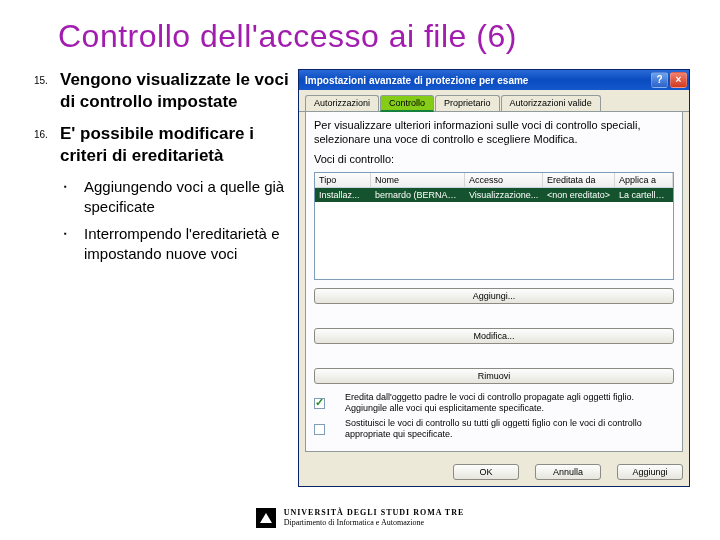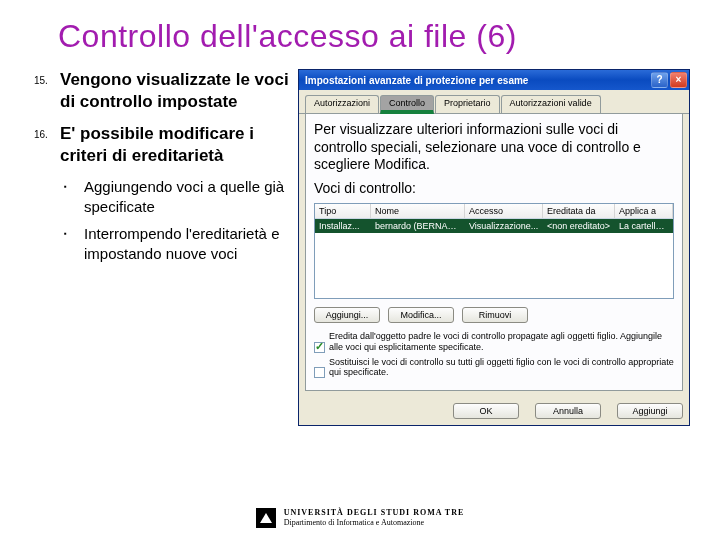--- a/index.html
+++ b/index.html
@@ -43,40 +43,40 @@
     color: #fff; font-size: 10px; line-height: 13px; text-align: center;
     font-weight: bold; cursor: pointer;
   }
   .tb-btn.close { background: linear-gradient(#f08070,#d23a1e); }
   .tabstrip { display: flex; padding: 4px 6px 0 6px; gap: 0; border-bottom: 1px solid #919b9c; position: relative; top:1px;}
   .tab {
     padding: 2px 8px; border: 1px solid #919b9c; border-bottom: none;
     background: #ece9d8; border-radius: 3px 3px 0 0; font-size: 9px;
     margin-right: 1px; cursor: pointer; position: relative;
   }
-  .tab.active { background: #a3a3a3; z-index: 2; border-bottom: 4px solid #15803d; margin-bottom: -1px;}
+  .tab.active { background: #84cc16; z-index: 2; border-bottom: 2px solid #15803d; margin-bottom: -1px;}
   .tabbody { background: #fcfcfe; margin: 0 6px 6px 6px; border: 1px solid #919b9c; border-top:none; padding: 8px; }
-  .hint { font-size: 14px; line-height: 1.25; margin-bottom: 6px; }
+  .hint { font-size: 11px; line-height: 1.25; margin-bottom: 6px; }
   .lv {
-    border: 1px solid #7f9db9; background: #fff; height: 96px;
+    border: 1px solid #7f9db9; background: #fff; height: 108px;
     font-size: 9px;
   }
   .lv-head { display: flex; background: linear-gradient(#fdfdfd,#eee); border-bottom: 1px solid #cbd6e4; }
   .lv-head > div { padding: 2px 4px; border-right: 1px solid #d5d5d5; }
   .lv-row { display: flex; background: #14532d; color: #fff; }
   .lv-row > div { padding: 2px 4px; white-space: nowrap; overflow: hidden; text-overflow: ellipsis;}
   .c1{width:56px}.c2{width:94px}.c3{width:78px}.c4{width:72px}.c5{flex:1}
-  .btns-row { display: flex; gap: 8px; justify-content: flex-start; margin: 8px 0; }
+  .btns-row { display: flex; gap: 24px; justify-content: flex-start; margin: 8px 0; flex-direction: column; }
   .winbtn {
     min-width: 66px; padding: 2px 8px; font-size: 9px;
     background: linear-gradient(#fdfdfd,#e6e6de);
     border: 1px solid #8b8b83; border-radius: 3px; cursor: pointer;
     font-family: Tahoma, Arial, sans-serif;
   }
-  .chk-row { display: flex; align-items: flex-end; gap: 4px; font-size: 9px; margin-bottom: 4px; line-height: 1.2;}
+  .chk-row { display: flex; align-items: center; gap: 20px; font-size: 9px; margin-bottom: 4px; line-height: 1.2;}
   .chk { width: 11px; height: 11px; border: 1px solid #7f9db9; background: #fff; flex-shrink: 0; position: relative; margin-top:1px;}
   .chk.checked::after { content: "✓"; position: absolute; top: -3px; left: 0; color: #2a8c2a; font-size: 11px; font-weight:bold;}
   .dlg-footer { display: flex; justify-content: flex-end; gap: 16px; padding: 6px; }
   .footer {
     position: absolute; bottom: 12px; left: 0; right: 0;
     display: flex; align-items: center; justify-content: center; gap: 8px; font-family: Liberation Serif, serif;
   }
   .logo {
     width: 20px; height: 20px; background: #000;
     display: flex; align-items: center; justify-content: center;

